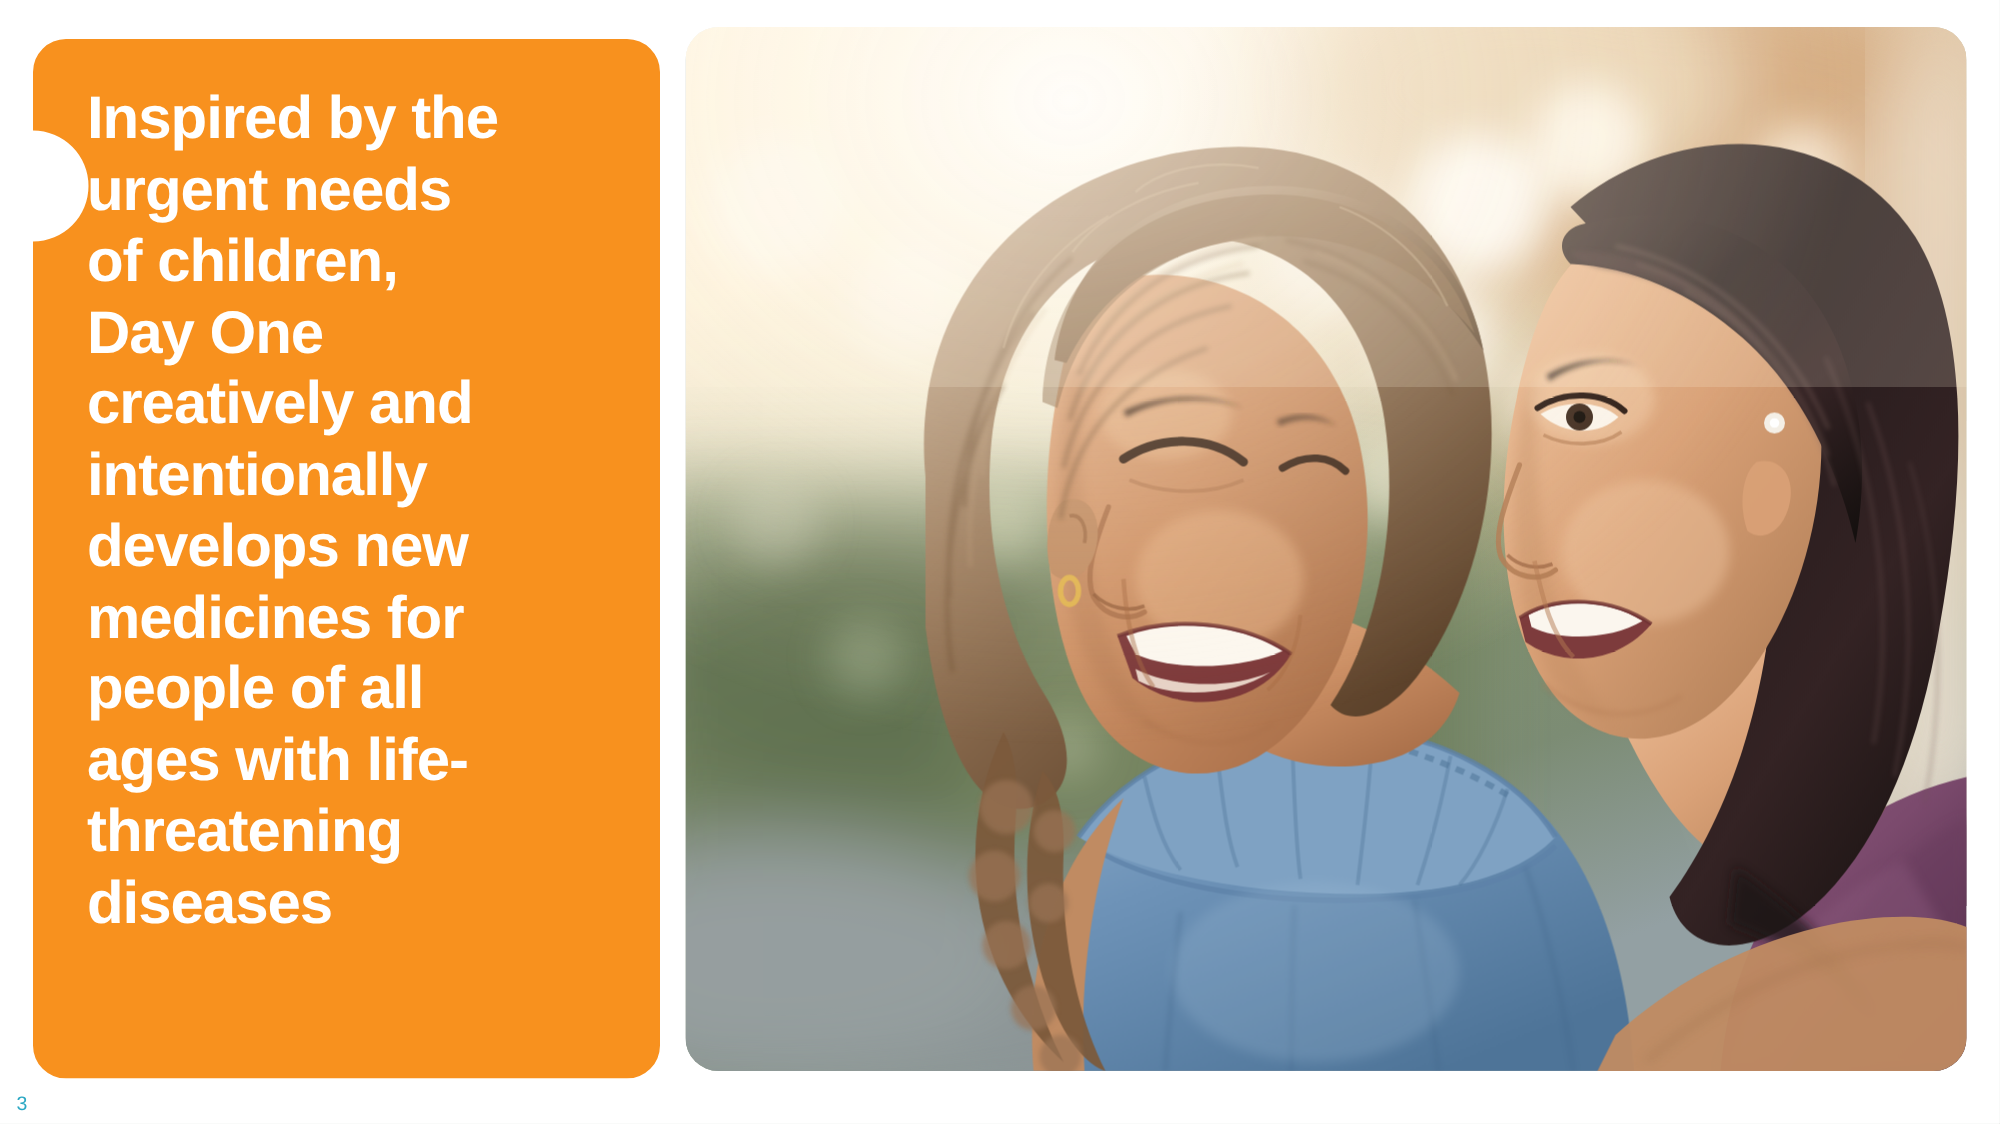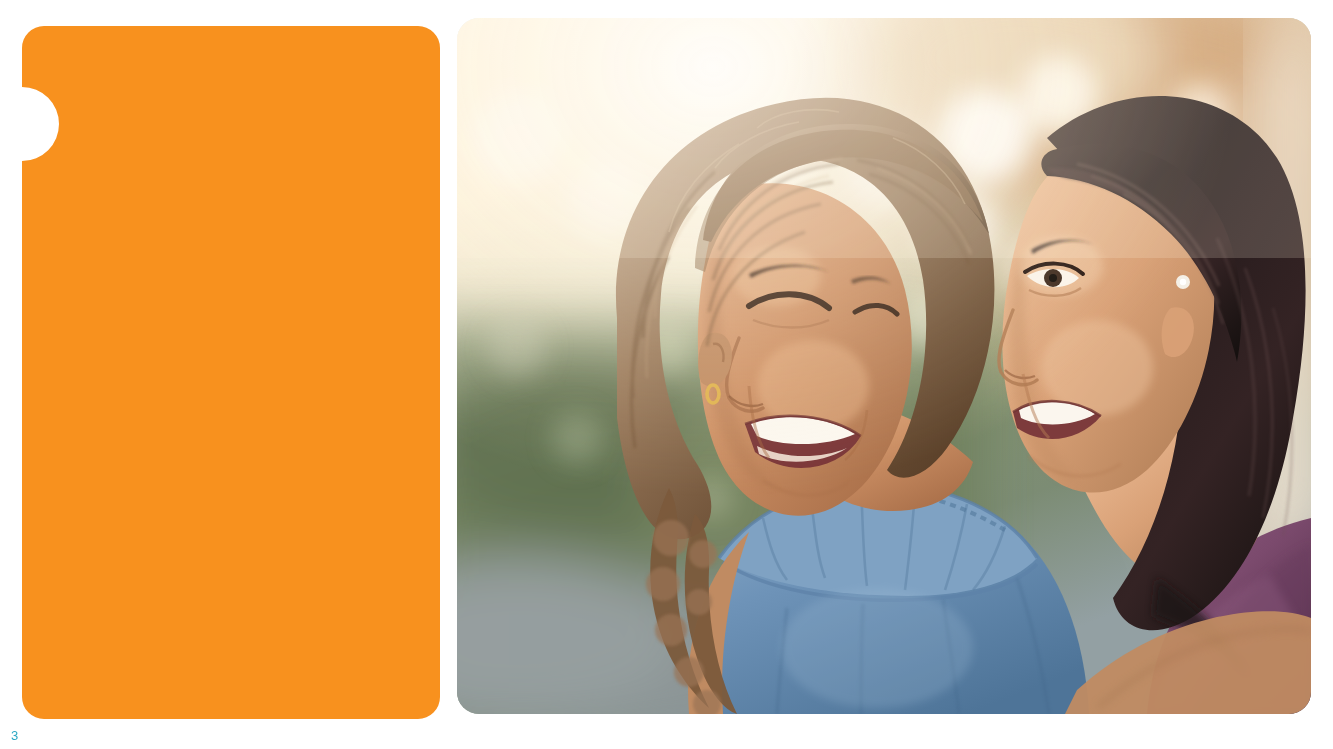--- a/index.html
+++ b/index.html
@@ -62,20 +62,32 @@
 </head>
 <body>
 
 <div class="slide">
 
   <div class="callout-wrap">
     <svg class="callout-svg" viewBox="0 0 418 693" preserveAspectRatio="none" aria-hidden="true">
       <path d="M22,0 H396 A22,22 0 0 1 418,22 V671 A22,22 0 0 1 396,693 H22 A22,22 0 0 1 0,671 V135
                A34,34 0 0 0 0,61 V22 A22,22 0 0 1 22,0 Z" fill="#F8911E"></path>
     </svg>
+    <div class="callout-text">Inspired by the
+urgent needs
+of children,
+Day One
+creatively and
+intentionally
+develops new
+medicines for
+people of all
+ages with life-
+threatening
+diseases</div>
   </div>
 
   <div class="page-number">3</div>
 
   <div class="photo">
     <svg class="photo-svg" viewBox="0 0 854 696" preserveAspectRatio="xMidYMid slice" aria-hidden="true">
       <defs>
 
         <filter id="bgBlur" x="-20%" y="-20%" width="140%" height="140%">
           <feGaussianBlur stdDeviation="26"></feGaussianBlur>

